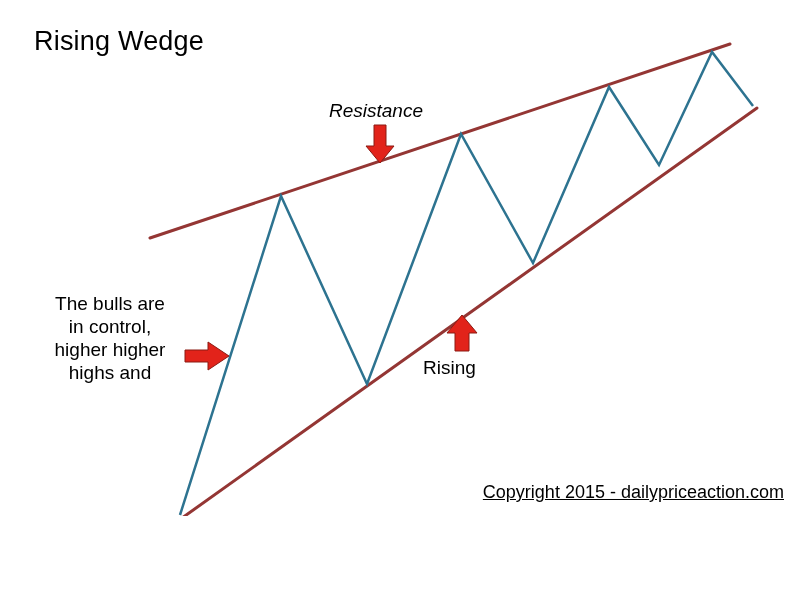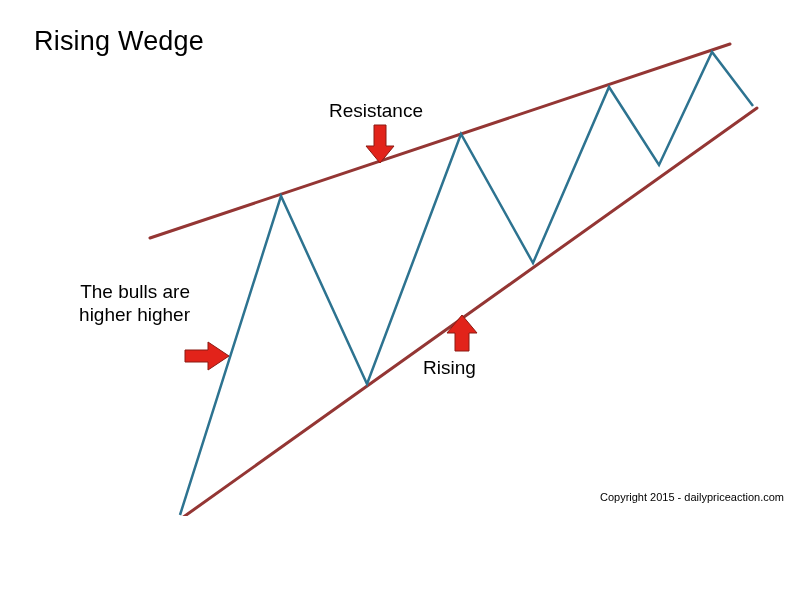--- a/index.html
+++ b/index.html
@@ -25,36 +25,37 @@
     left: 34px;
     top: 26px;
     font-size: 27px;
     letter-spacing: 0.2px;
   }
   .label {
     position: absolute;
     font-size: 19px;
     white-space: nowrap;
   }
-  .resistance-label { left: 329px; top: 100px; }
+  .resistance-label { left: 329px; top: 100px; font-style: italic; }
   .support-label    { left: 423px; top: 357px; }
   .bulls-note {
     position: absolute;
     left: 30px;
-    top: 280px;
+    top: 292px;
     width: 160px;
-    text-align: right;
+    text-align: center;
     font-size: 19px;
     line-height: 23px;
   }
   .copyright {
     position: absolute;
     right: 16px;
     bottom: 13px;
-    font-size: 11px;
+    font-size: 18px;
+    text-decoration: underline;
   }
   .trendline {
     fill: none;
     stroke: var(--trendline, #943634);
     stroke-width: 3;
     stroke-linecap: round;
   }
   .priceline {
     fill: none;
     stroke: var(--price-line, #2d7390);
@@ -82,18 +83,20 @@
     <path class="arrow" d="M462 315 L477 333 H469 V351 H455 V333 H447 Z"></path>
     <path class="arrow" d="M185 350 H208 V342 L229 356 L208 370 V362 H185 Z"></path>
   </svg>
 
   <div class="label resistance-label">Resistance</div>
 
   <div class="label support-label">Rising</div>
 
   <div class="bulls-note">
     <div>The bulls are</div>
+    <div>in control,</div>
     <div>higher higher</div>
+    <div>highs and</div>
   </div>
 
   <div class="copyright">Copyright 2015 - dailypriceaction.com</div>
 
 </div>
 
 </body></html>

